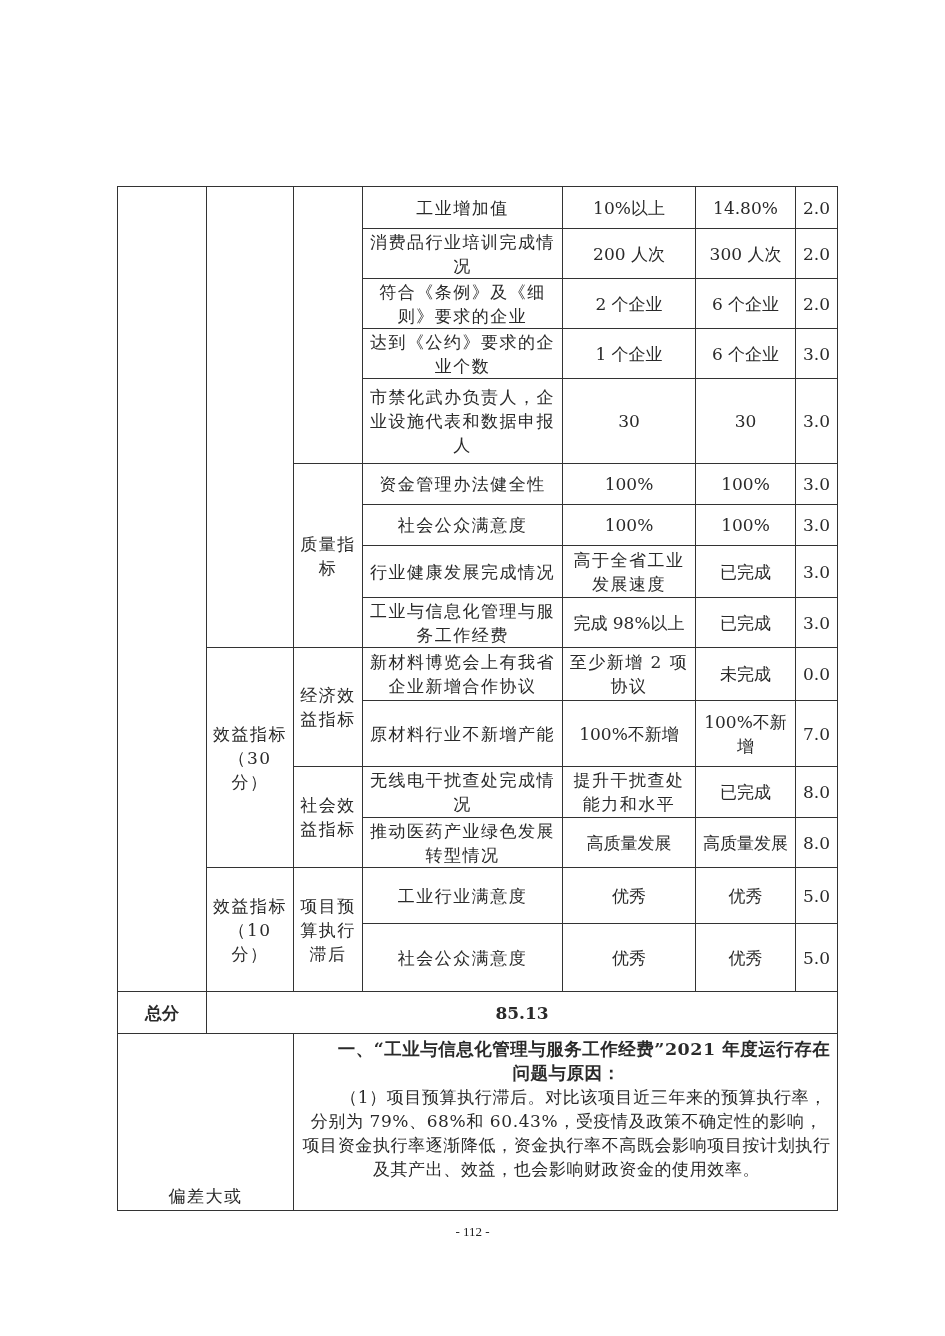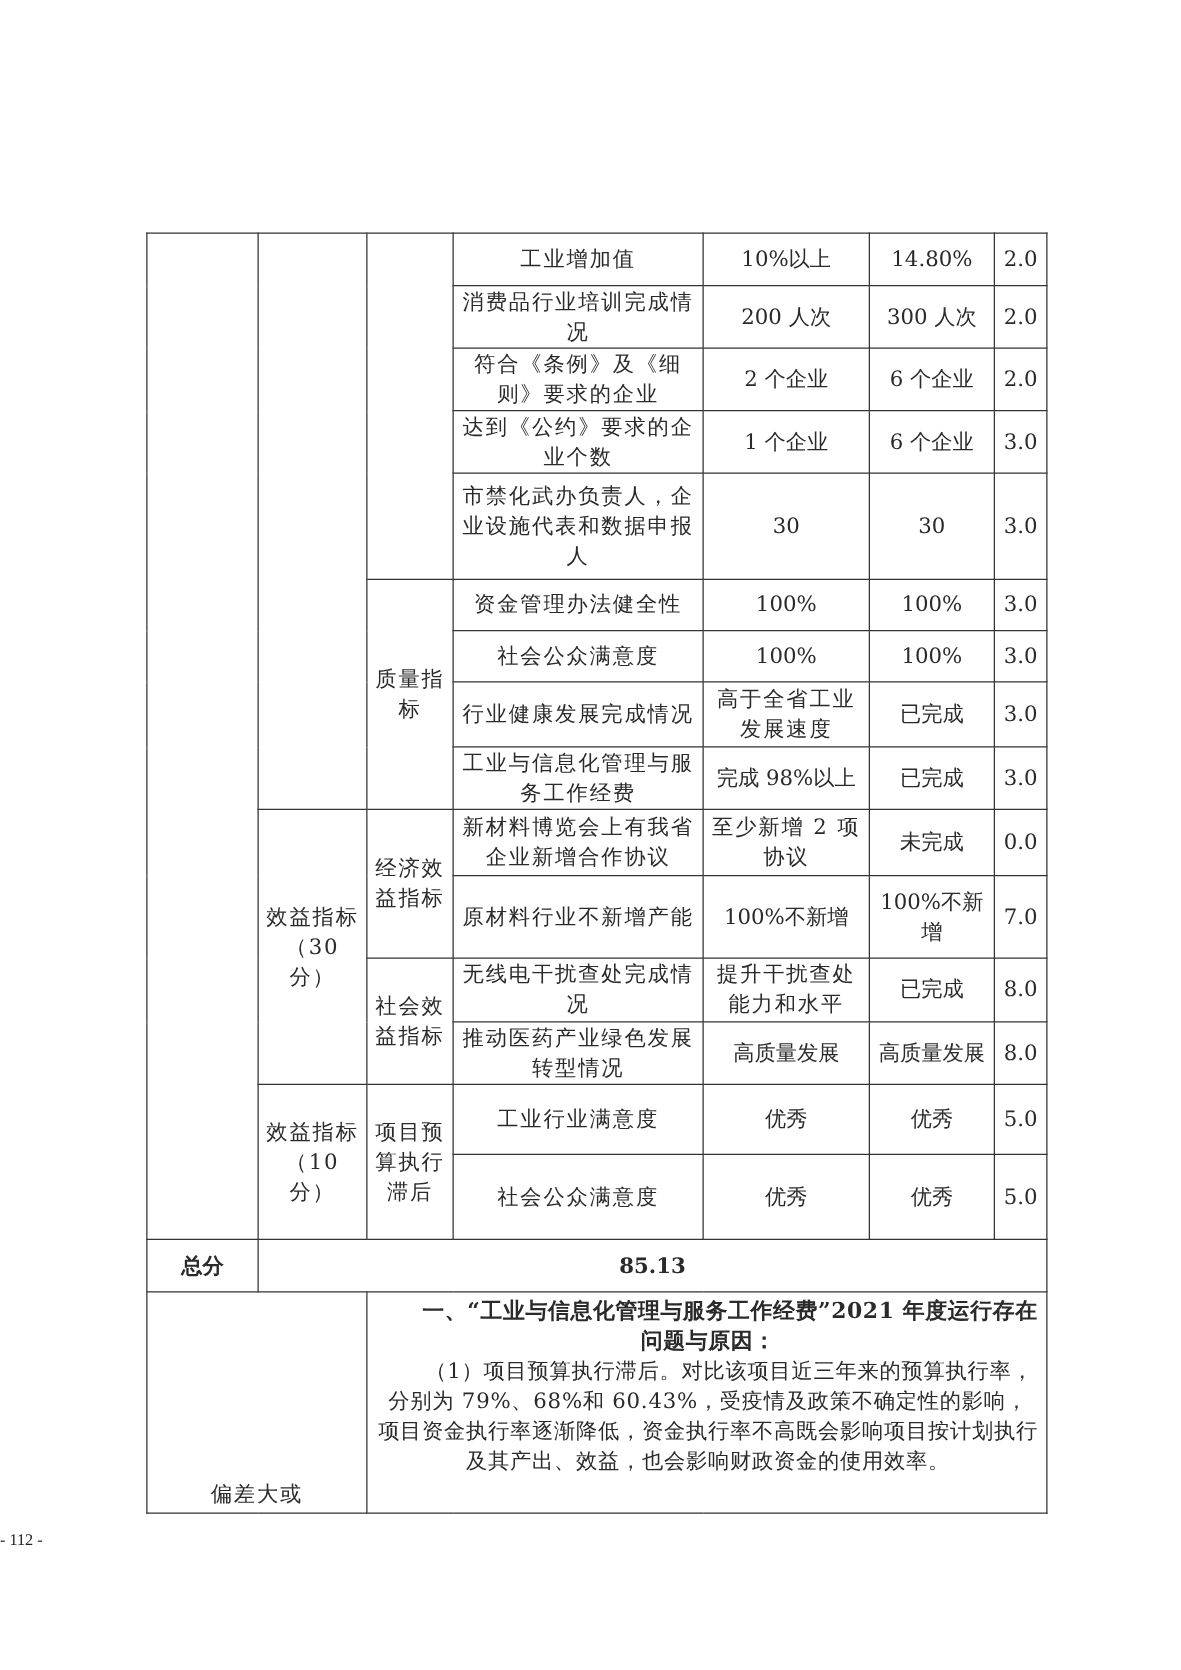--- a/index.html
+++ b/index.html
@@ -7,21 +7,21 @@
   .page { position:absolute; left:0; top:0; width:945px; height:1336px; }
   table.perf { position:absolute; left:117px; top:166px; width:720px; border-collapse:collapse; table-layout:fixed;margin-top:20px; }
   table.perf td { border:1.3px solid #333; text-align:center; vertical-align:middle; font-size:17px; line-height:24px; padding:0 3px; color:#2a2a2a; }
   .cjk { letter-spacing:1.5px; }
   .total-label { font-weight:bold; font-family:"DejaVu Sans","Liberation Sans",sans-serif; font-size:17px; }
   .total-value { font-weight:bold; font-size:18px; }
   .note-cell { text-align:center; vertical-align:top !important; padding:3px 6px 0 8px !important; }
   .note-head { font-weight:bold; font-size:17.5px; line-height:24px; text-indent:2em; letter-spacing:0.5px; }
   .note-body { font-size:17px; line-height:24px; text-indent:2em; letter-spacing:0.6px; }
   .left-bottom { vertical-align:bottom !important; padding-bottom:2px !important; }
-  .page-number { position:absolute; top:1224px; left:0; width:945px; text-align:left; font-size:13px; font-family:"Liberation Serif",serif; color:#222; }
+  .page-number { position:absolute; top:1224px; left:0; width:945px; text-align:center; font-size:13px; font-family:"Liberation Serif",serif; color:#222; }
 </style>
 </head>
 <body>
 
 <div class="page">
 <table class="perf">
   <colgroup>
     <col style="width:89px">
         <col style="width:87px">
         <col style="width:69px">

